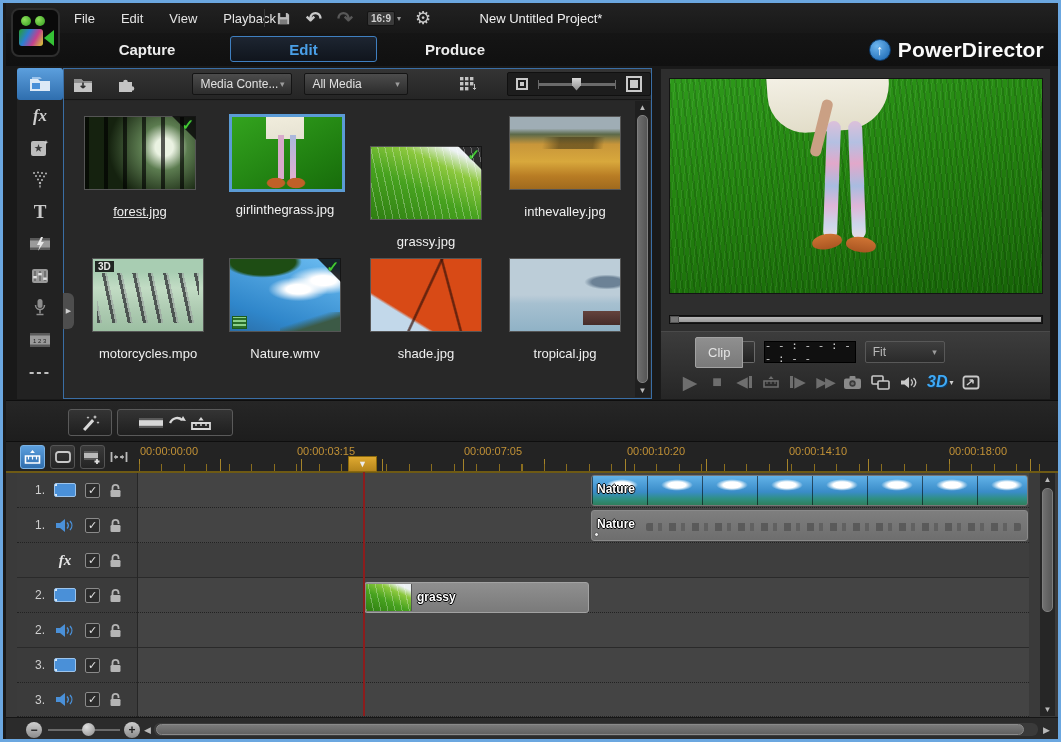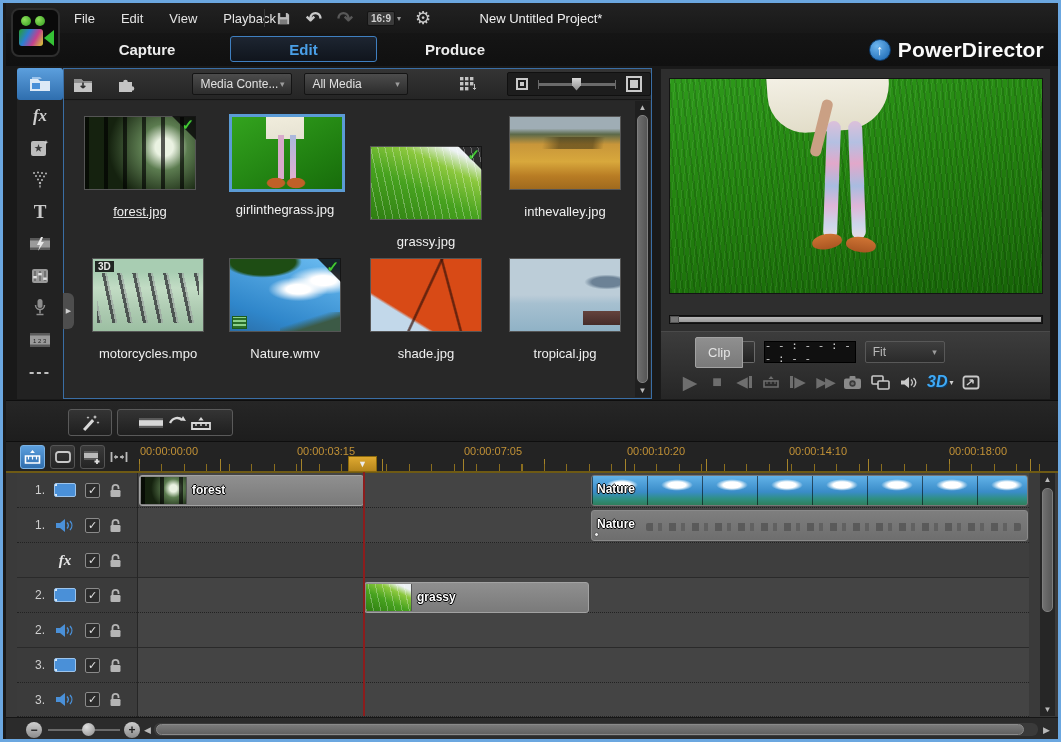--- a/index.html
+++ b/index.html
@@ -661,24 +661,20 @@
     <div class="trk-rows">
       <div class="trow h35"></div>
       <div class="trow h35"></div>
       <div class="trow h35 fxrow group-end"></div>
       <div class="trow h35"></div>
       <div class="trow h35 group-end"></div>
       <div class="trow h35"></div>
       <div class="trow h34"></div>
     </div>
 
-    <div class="clip clip-forest">
-      <span class="clip-thumb art-forest"></span>
-      <span class="clip-label">forest</span>
-    </div>
     <div class="clip clip-naturev">
       <span class="clip-label">Nature</span>
     </div>
     <div class="clip clip-naturea">
       <span class="clip-label">Nature</span>
       <span class="waveform"></span>
       <span class="kf-dot"></span>
     </div>
     <div class="clip clip-grassy">
       <span class="clip-thumb art-grassy"></span>

